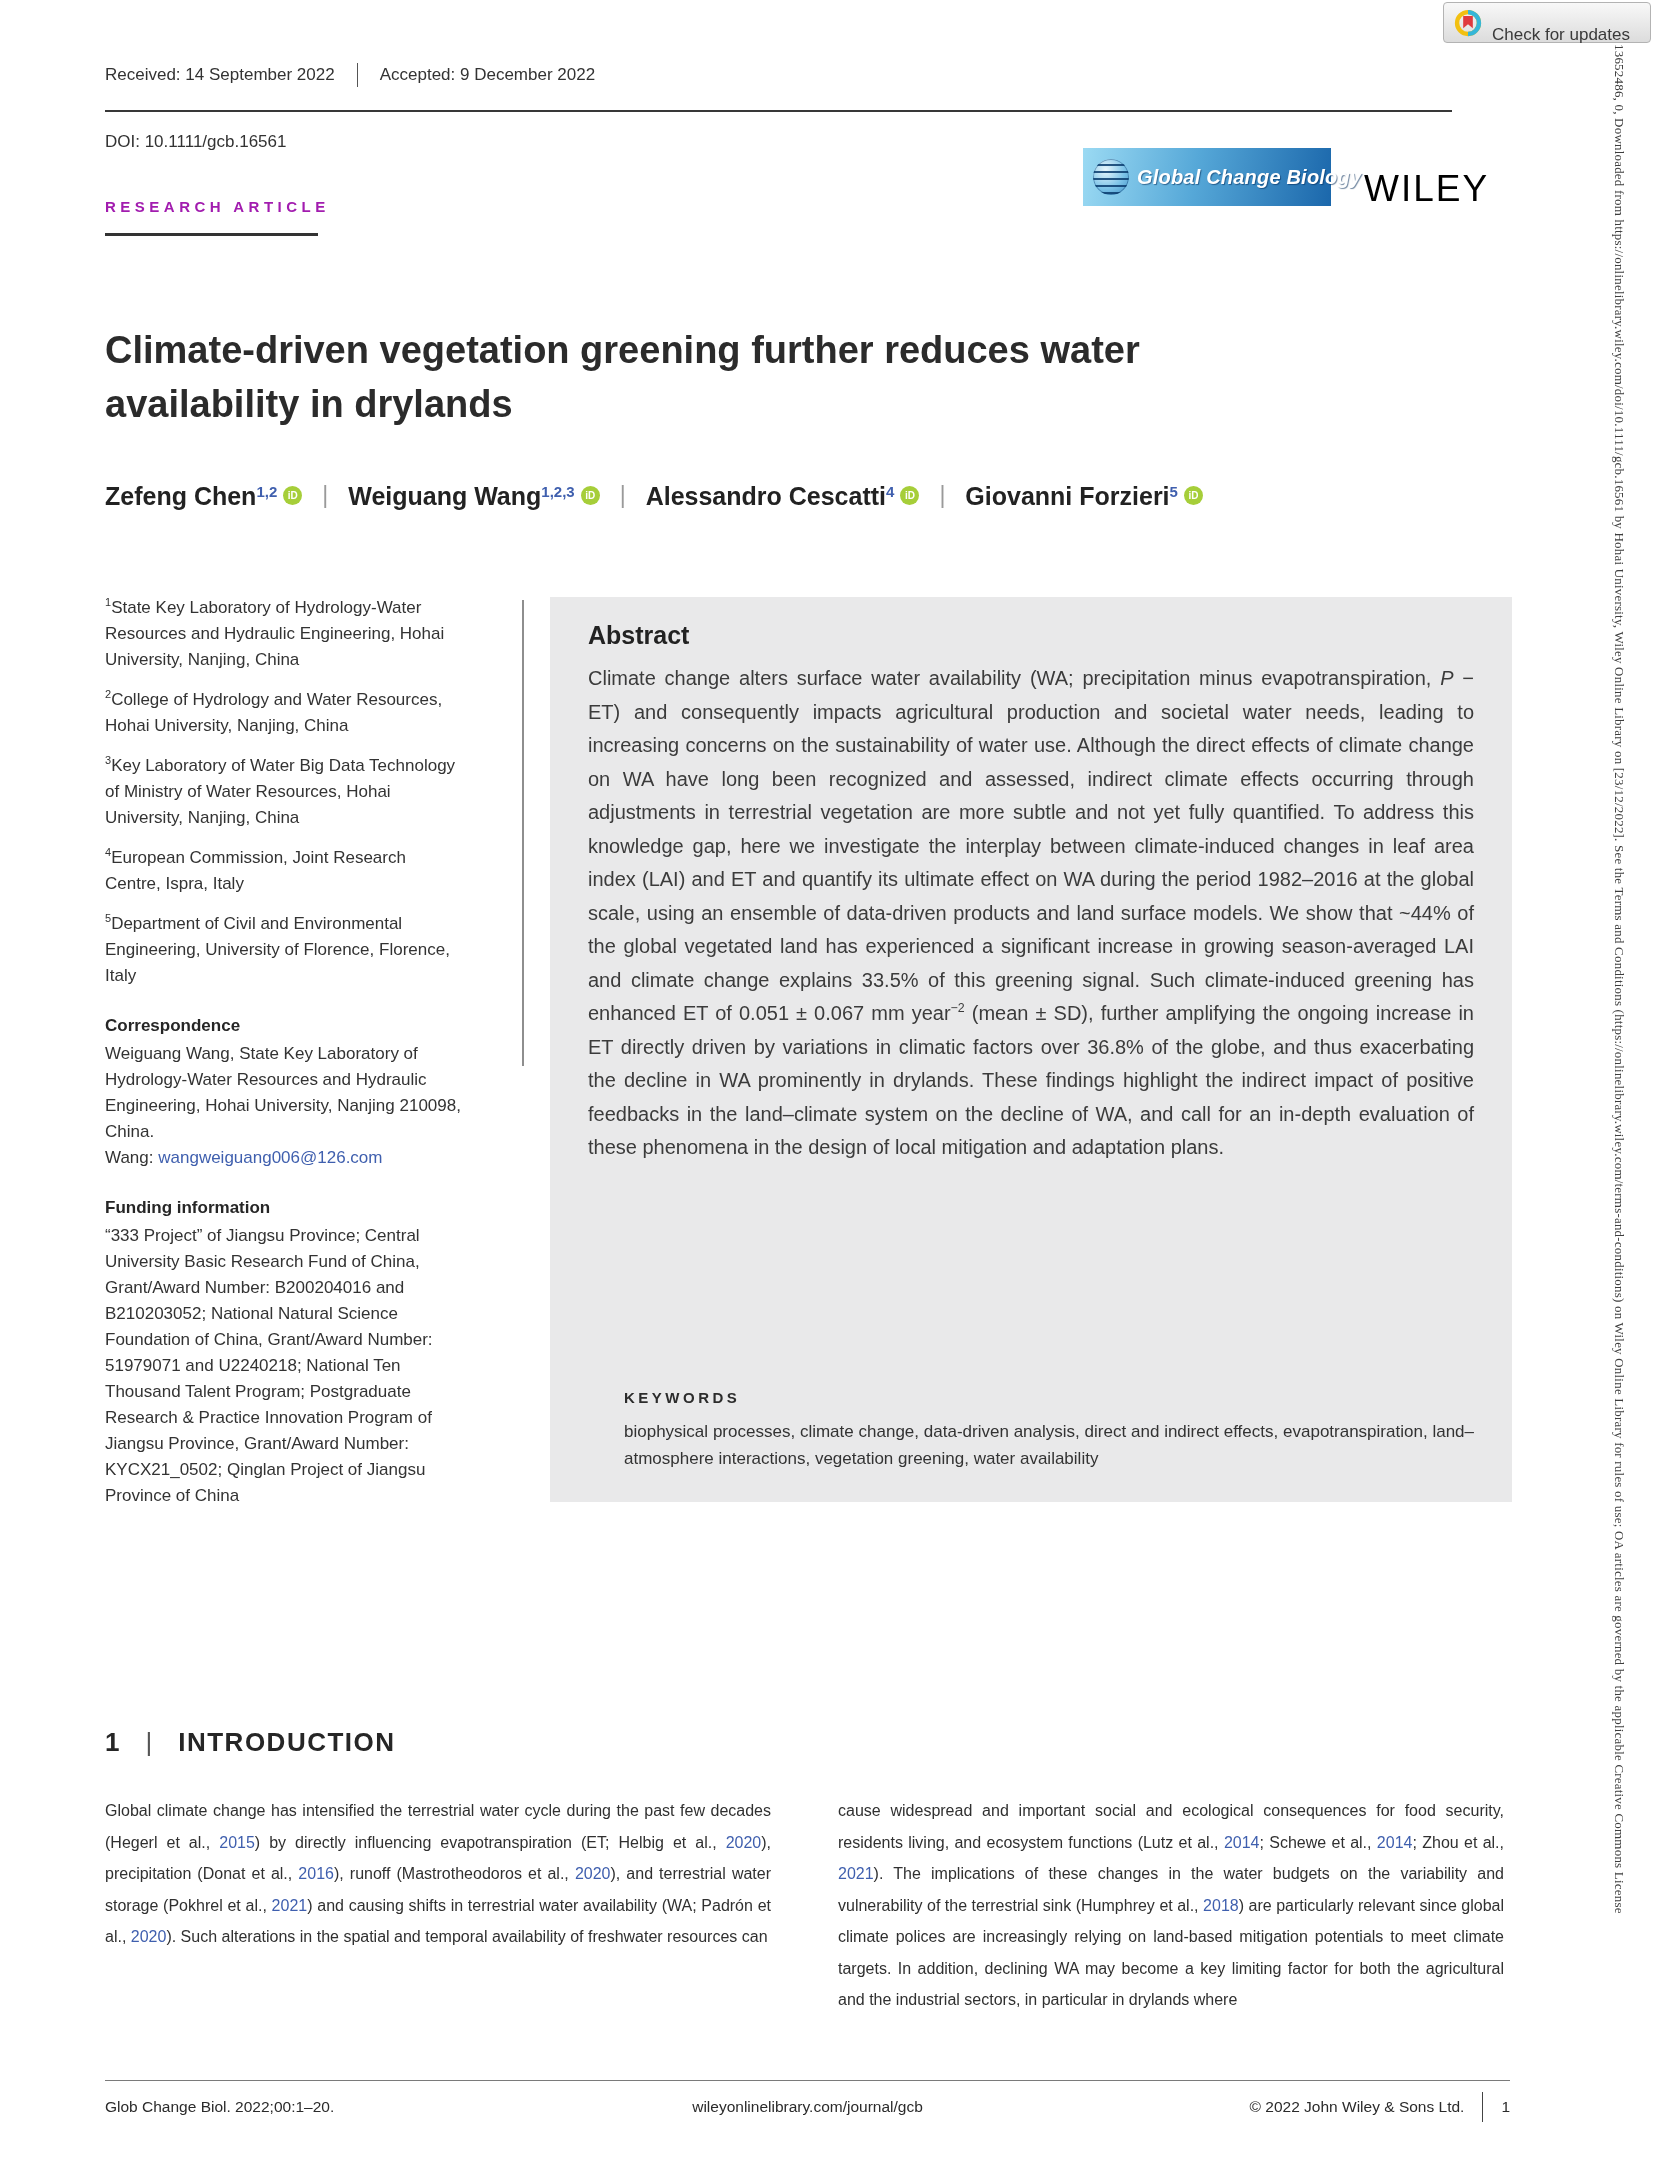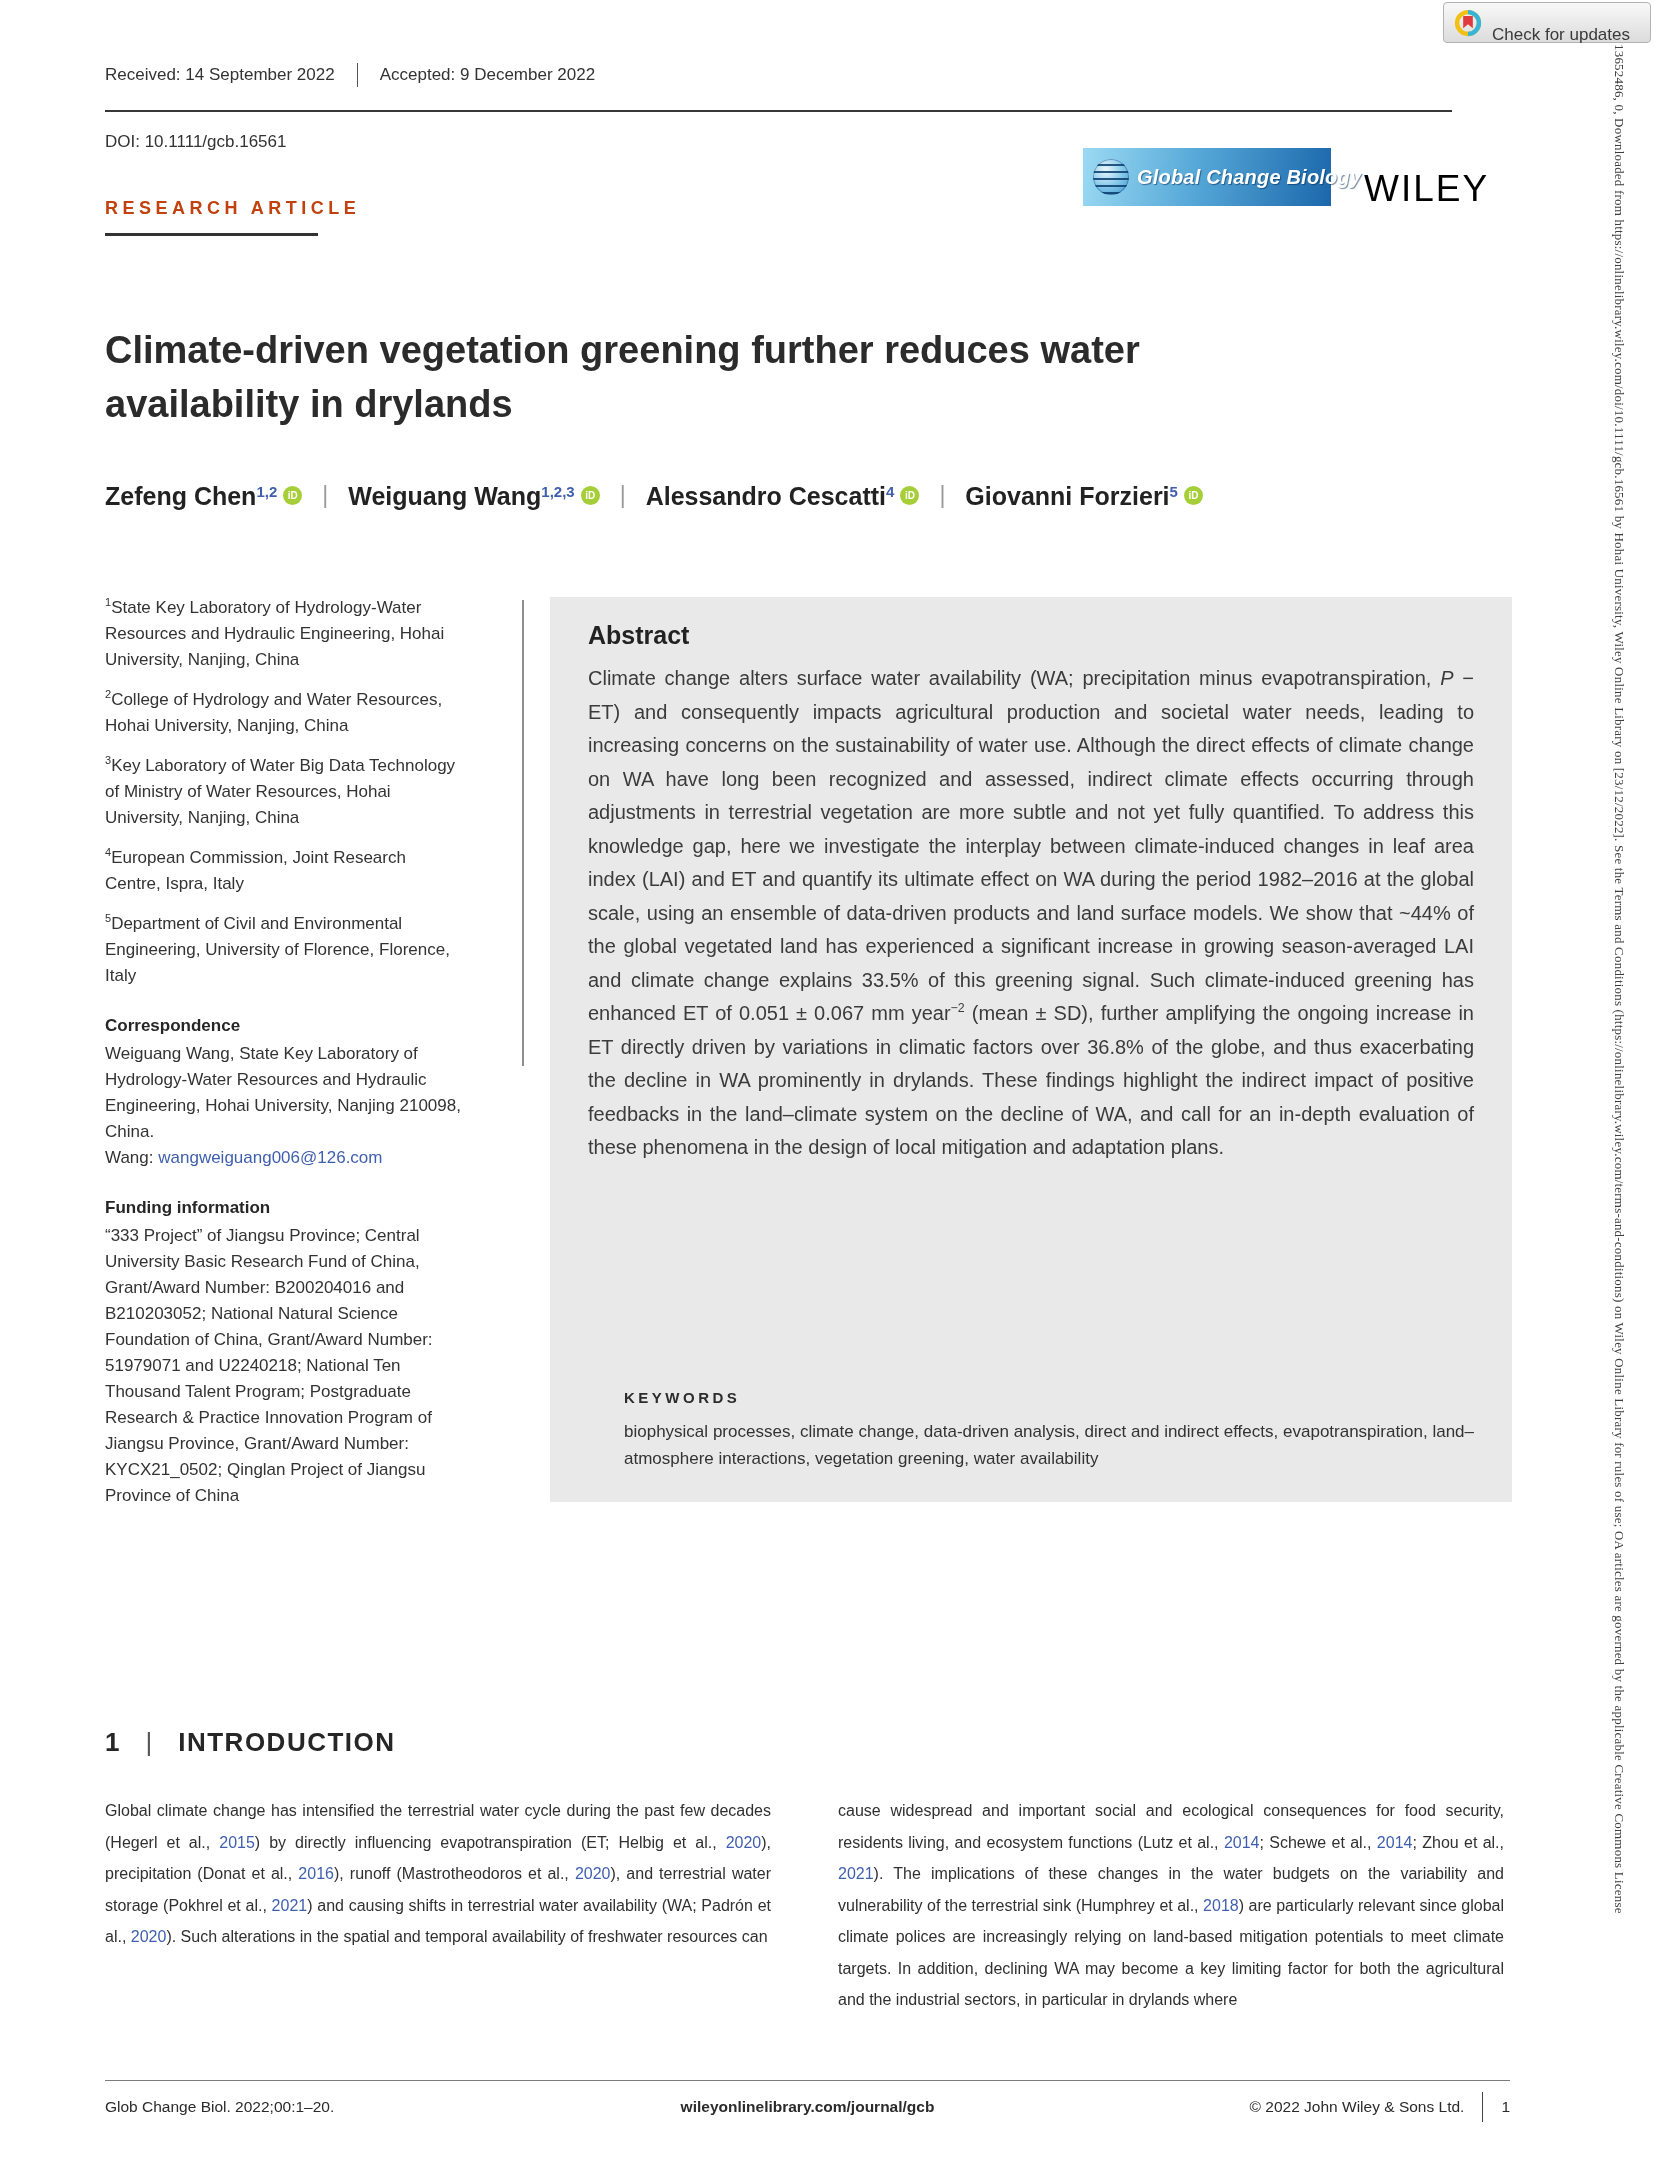--- a/index.html
+++ b/index.html
@@ -41,21 +41,21 @@
     box-shadow:inset 0 0 0 1px rgba(10,60,110,.4);
   }
   .gcb-text{
     color:#ffffff;font-weight:700;font-style:italic;font-size:20px;letter-spacing:.2px;
     text-shadow:1px 1px 1px rgba(0,40,85,.55);white-space:nowrap;
   }
   .wiley{
     position:absolute;left:1364px;top:168px;font-family:Liberation Sans, sans-serif;
     font-size:37px;letter-spacing:2px;color:#000000;
   }
-  .article-type{position:absolute;left:105px;top:198px;font-size:18px;font-weight:700;letter-spacing:4.5px;color:#c2410c;}
+  .article-type{position:absolute;left:105px;top:198px;font-size:15px;font-weight:700;letter-spacing:4.5px;color:#a21caf;}
   .article-type-rule{position:absolute;left:105px;top:233px;width:213px;height:3px;background:#333;}
   
   .title{position:absolute;left:105px;top:298px;width:1170px;font-size:38px;line-height:54px;font-weight:700;color:#2b2b2b;}
   .authors{position:absolute;left:105px;top:482px;display:flex;align-items:flex-start;font-size:25px;font-weight:700;color:#222;}
   .authors .asep{color:#9a9a9a;font-weight:400;margin:0 20px;font-size:23px;}
   .authors sup{font-size:15px;color:#3f5fae;font-weight:700;line-height:1;vertical-align:8px;}
   .orcid{
     display:inline-block;width:19px;height:19px;border-radius:50%;background:#a6ce39;
     color:#fff;font-size:10px;font-weight:700;text-align:center;line-height:19px;
     margin-left:6px;vertical-align:6px;font-style:normal;cursor:pointer;
@@ -84,21 +84,21 @@
   .col{position:absolute;top:1795px;width:666px;font-size:16px;line-height:31.5px;text-align:justify;color:#303030;}
   .col-left{left:105px;}
   .col-right{left:838px;}
   .cite{color:#3f5fae;cursor:pointer;}
   .italic{font-style:italic;}
   .sup{vertical-align:super;font-size:.62em;line-height:0;}
   
   .footer-rule{position:absolute;left:105px;top:2080px;width:1405px;height:1px;background:#7a7a7a;}
   .footer{position:absolute;left:105px;top:2090px;width:1405px;height:34px;display:flex;align-items:center;font-size:15.5px;color:#2b2b2b;}
   .footer .jref{}
-  .footer .center{position:absolute;left:0;right:0;text-align:center;font-weight:bold;}
+  .footer .center{position:absolute;left:0;right:0;text-align:center;}
   .footer .right{margin-left:auto;display:flex;align-items:center;z-index:1;}
   .footer .fdiv{width:1px;height:30px;background:#444;margin:0 18px;}
 </style>
 </head>
 <body>
 
 <div class="watermark">13652486, 0, Downloaded from https://onlinelibrary.wiley.com/doi/10.1111/gcb.16561 by Hohai University, Wiley Online Library on [23/12/2022]. See the Terms and Conditions (https://onlinelibrary.wiley.com/terms-and-conditions) on Wiley Online Library for rules of use; OA articles are governed by the applicable Creative Commons License</div>
 
 <div class="check-btn">
   <span style="display:flex;">

